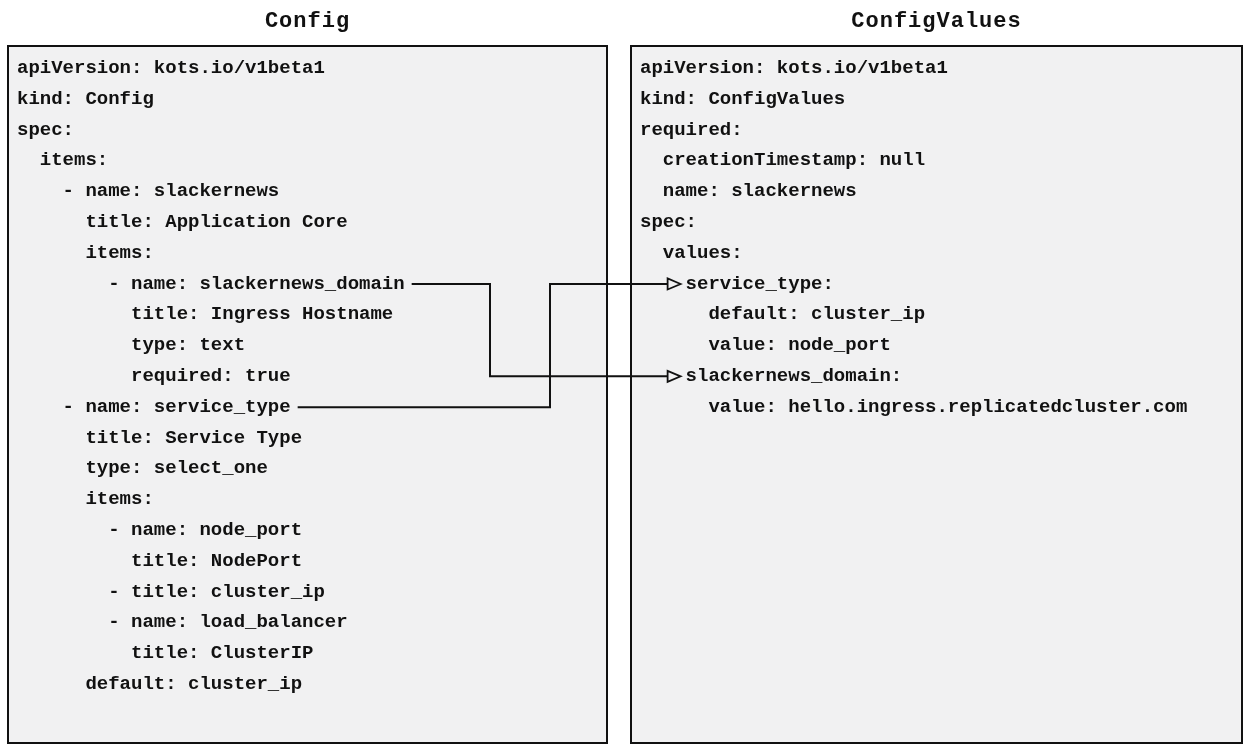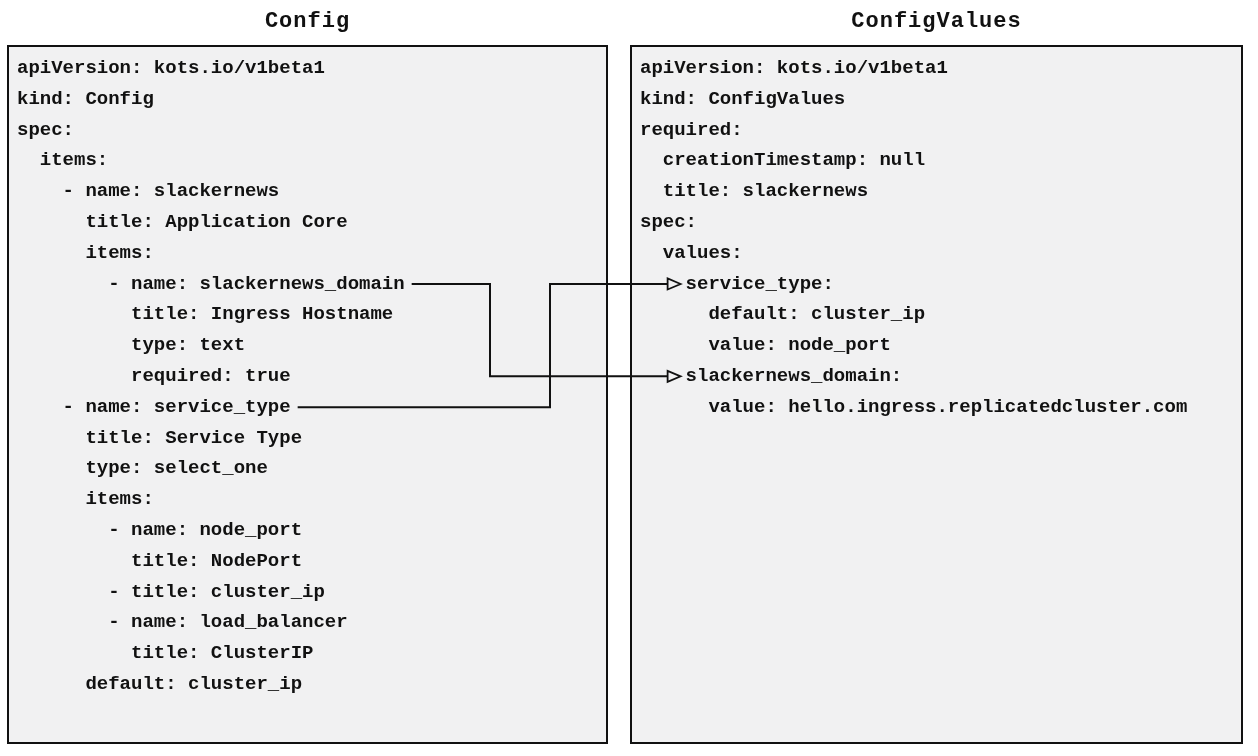--- a/index.html
+++ b/index.html
@@ -85,21 +85,21 @@
       <div class="code-line"><span>        - name: load_balancer</span></div>
       <div class="code-line"><span>          title: ClusterIP</span></div>
       <div class="code-line"><span>      default: cluster_ip</span></div>
     </div>
 
   <div class="codebox" id="panel-1">
       <div class="code-line"><span>apiVersion: kots.io/v1beta1</span></div>
       <div class="code-line"><span>kind: ConfigValues</span></div>
       <div class="code-line"><span>required:</span></div>
       <div class="code-line"><span>  creationTimestamp: null</span></div>
-      <div class="code-line"><span>  title: slackernews</span></div>
+      <div class="code-line"><span>  name: slackernews</span></div>
       <div class="code-line"><span>spec:</span></div>
       <div class="code-line"><span>  values:</span></div>
       <div class="code-line"><span>    service_type:</span></div>
       <div class="code-line"><span>      default: cluster_ip</span></div>
       <div class="code-line"><span>      value: node_port</span></div>
       <div class="code-line"><span>    slackernews_domain:</span></div>
       <div class="code-line"><span>      value: hello.ingress.replicatedcluster.com</span></div>
     </div>
 
   <svg id="connector-layer" viewBox="0 0 1258 756" xmlns="http://www.w3.org/2000/svg">

